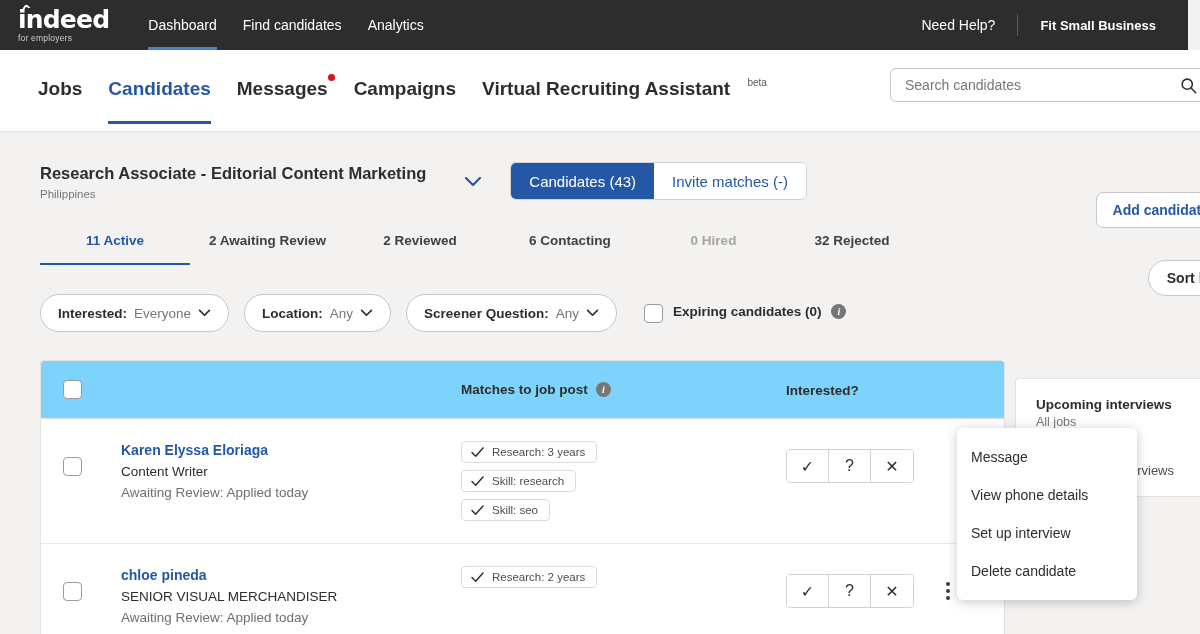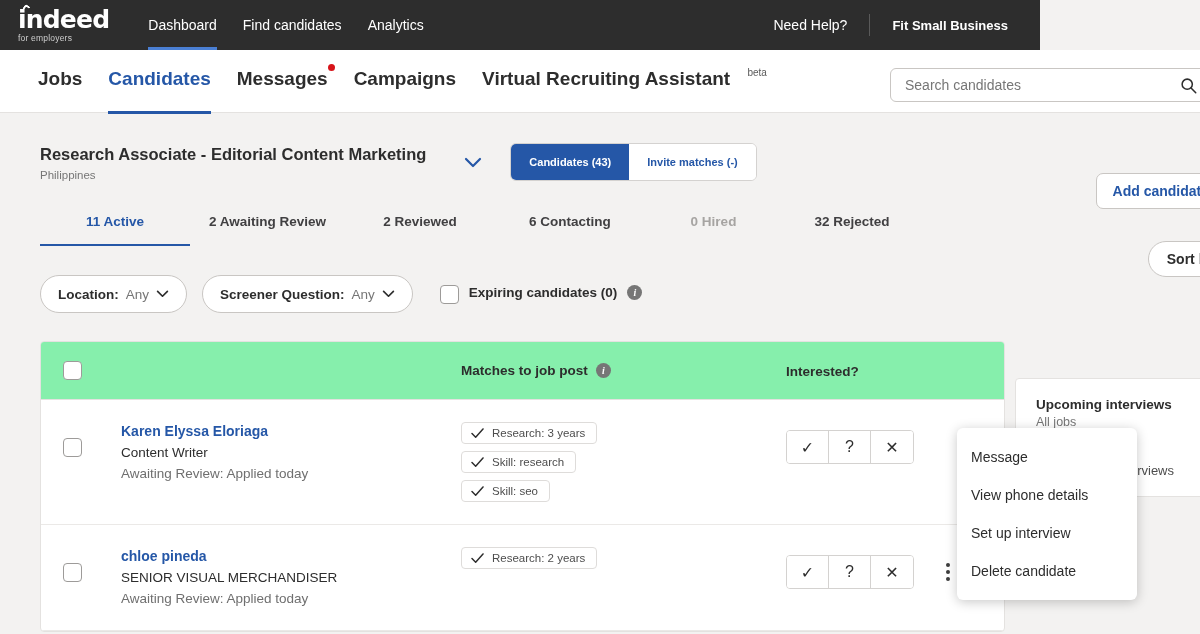--- a/index.html
+++ b/index.html
@@ -8,21 +8,21 @@
     width: 1200px; height: 634px;
     font-family: "Liberation Sans", sans-serif;
     background: #f3f2f1;
     overflow: hidden;
     position: relative;
     color: #2d2d2d;
   }
 
   
   .topbar {
-    height: 50px; width: 1040px;
+    height: 50px; width: 1188px;
     background: #2d2d2d;
     display: flex; align-items: center;
     padding: 0 18px;
     position: relative;
   }
   .logo-wrap { display: flex; flex-direction: column; align-items: flex-start; margin-right: 26px; position: relative; }
   .logo-text {
     color: #ffffff; font-size: 25px; font-weight: bold;
     letter-spacing: -0.8px; line-height: 25px;
     font-family: "DejaVu Sans", sans-serif;
@@ -39,21 +39,21 @@
     content: ""; position: absolute; left: 13px; right: 13px; bottom: 0;
     height: 3px; background: #4a7fd4;
   }
   .topbar-right { margin-left: auto; display: flex; align-items: center; text-align: right; }
   .need-help { color: #ffffff; font-size: 14px; padding-right: 22px; cursor: pointer; white-space: nowrap; }
   .topbar-div { width: 1px; height: 22px; background: #5a5a5a; }
   .account-name { color: #ffffff; font-size: 13px; font-weight: bold; padding: 0 14px 0 22px; cursor: pointer; white-space: nowrap; }
 
   
   .subnav {
-    height: 63px; width: 1200px; background: #ffffff;
+    height: 82px; width: 1200px; background: #ffffff;
     display: flex; align-items: center; padding: 0 20px;
     border-bottom: 1px solid #e4e2e0;
     position: relative;
   }
   .subnav-items { display: flex; align-items: flex-end; height: 66px; }
   .subnav-item {
     font-size: 19px; font-weight: bold; color: #2d2d2d;
     padding: 0 13px; height: 66px; line-height: 62px;
     cursor: pointer; position: relative; white-space: nowrap;
   }
@@ -95,21 +95,21 @@
   .job-loc { font-size: 11.5px; color: #767676; margin-top: 5px; }
   .job-chevron { margin-left: 38px; color: #2557a7; cursor: pointer; display: flex; }
   .segmented {
     margin-left: 28px; display: flex; align-items: stretch;
     border-radius: 6px; overflow: hidden;
     border: 1px solid #d4d2d0; background: #fff;
     height: 38px;
   }
   .seg {
     display: flex; align-items: center; padding: 0 18px;
-    font-size: 11px; font-weight: bold; cursor: pointer;
+    font-size: 15px; font-weight: normal; cursor: pointer;
     white-space: nowrap;
   }
   .seg.active { background: #2557a7; color: #ffffff; }
   .seg.inactive { color: #2557a7; background: #ffffff; }
 
   .add-btn {
     position: absolute; right: -26px; top: 60px;
     border: 1px solid #c9c6c3; background: #fff; color: #2557a7;
     border-radius: 7px; font-size: 14px; font-weight: bold;
     padding: 9px 16px; cursor: pointer; white-space: nowrap;
@@ -163,21 +163,21 @@
   }
 
   
   .table-card {
     margin-top: 28px; background: #fff;
     border: 1px solid #e4e2e0; border-radius: 4px;
     width: 965px; overflow: hidden;
   }
   .thead {
     display: flex; align-items: center; height: 58px;
-    background: #86efac; border-bottom: 1px solid #e4e2e0;
+    background: #7dd3fc; border-bottom: 1px solid #e4e2e0;
     padding: 0 22px;
   }
   .th-check { width: 58px; flex: none; }
   .th-name { width: 340px; flex: none; }
   .th-matches { width: 325px; flex: none; display: flex; align-items: center; gap: 8px; }
   .th-interested { flex: 1; }
   .th-text { font-size: 13.5px; font-weight: bold; color: #2d2d2d; white-space: nowrap; }
 
   .trow {
     display: flex; align-items: flex-start; padding: 22px;
@@ -312,20 +312,27 @@
     <div class="status-tab active" style="width:150px">11 Active</div>
     <div class="status-tab" style="width:155px">2 Awaiting Review</div>
     <div class="status-tab" style="width:150px">2 Reviewed</div>
     <div class="status-tab" style="width:150px">6 Contacting</div>
     <div class="status-tab disabled" style="width:137px">0 Hired</div>
     <div class="status-tab" style="width:140px">32 Rejected</div>
   </div>
 
   <div class="filter-row">
     <div class="filter-pill">
+      <span class="filter-label">Interested:</span>
+      <span class="filter-value">Everyone</span>
+      <svg class="chev" viewBox="0 0 14 9">
+        <polyline points="1.5,1.5 7,7 12.5,1.5" fill="none" stroke="#2d2d2d" stroke-width="1.9" stroke-linecap="round" stroke-linejoin="round"></polyline>
+      </svg>
+    </div>
+    <div class="filter-pill">
       <span class="filter-label">Location:</span>
       <span class="filter-value">Any</span>
       <svg class="chev" viewBox="0 0 14 9">
         <polyline points="1.5,1.5 7,7 12.5,1.5" fill="none" stroke="#2d2d2d" stroke-width="1.9" stroke-linecap="round" stroke-linejoin="round"></polyline>
       </svg>
     </div>
     <div class="filter-pill">
       <span class="filter-label">Screener Question:</span>
       <span class="filter-value">Any</span>
       <svg class="chev" viewBox="0 0 14 9">

